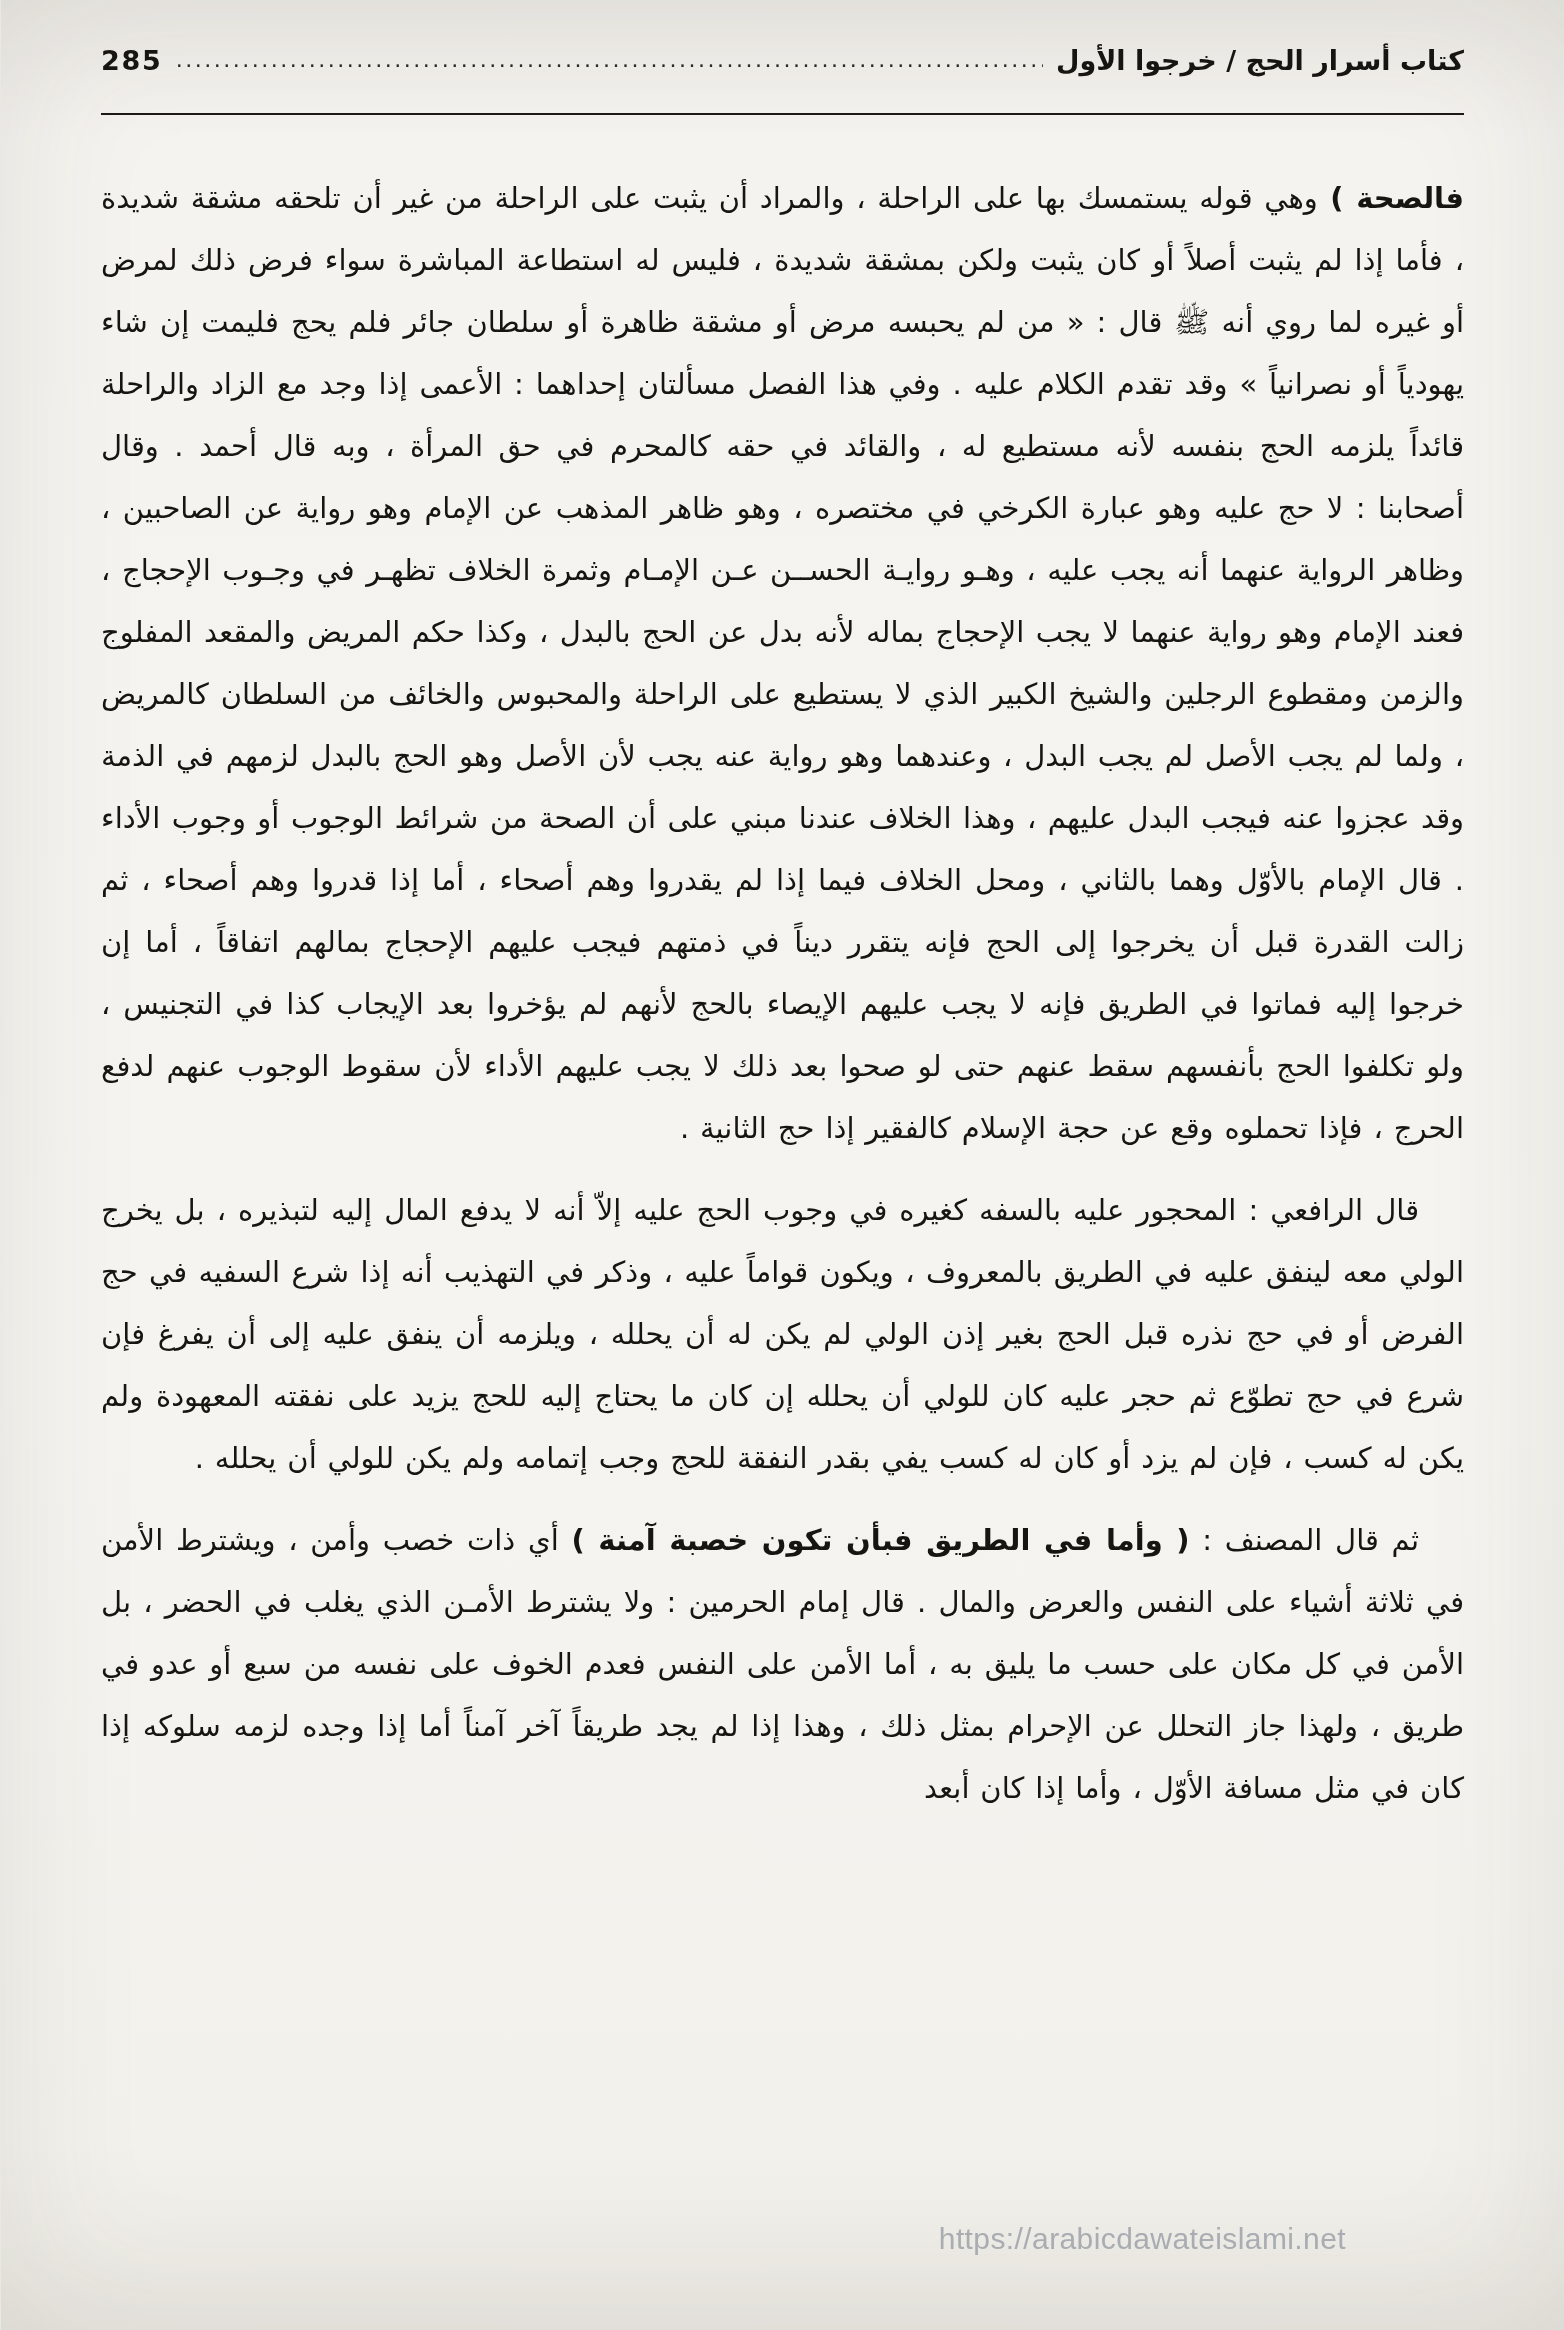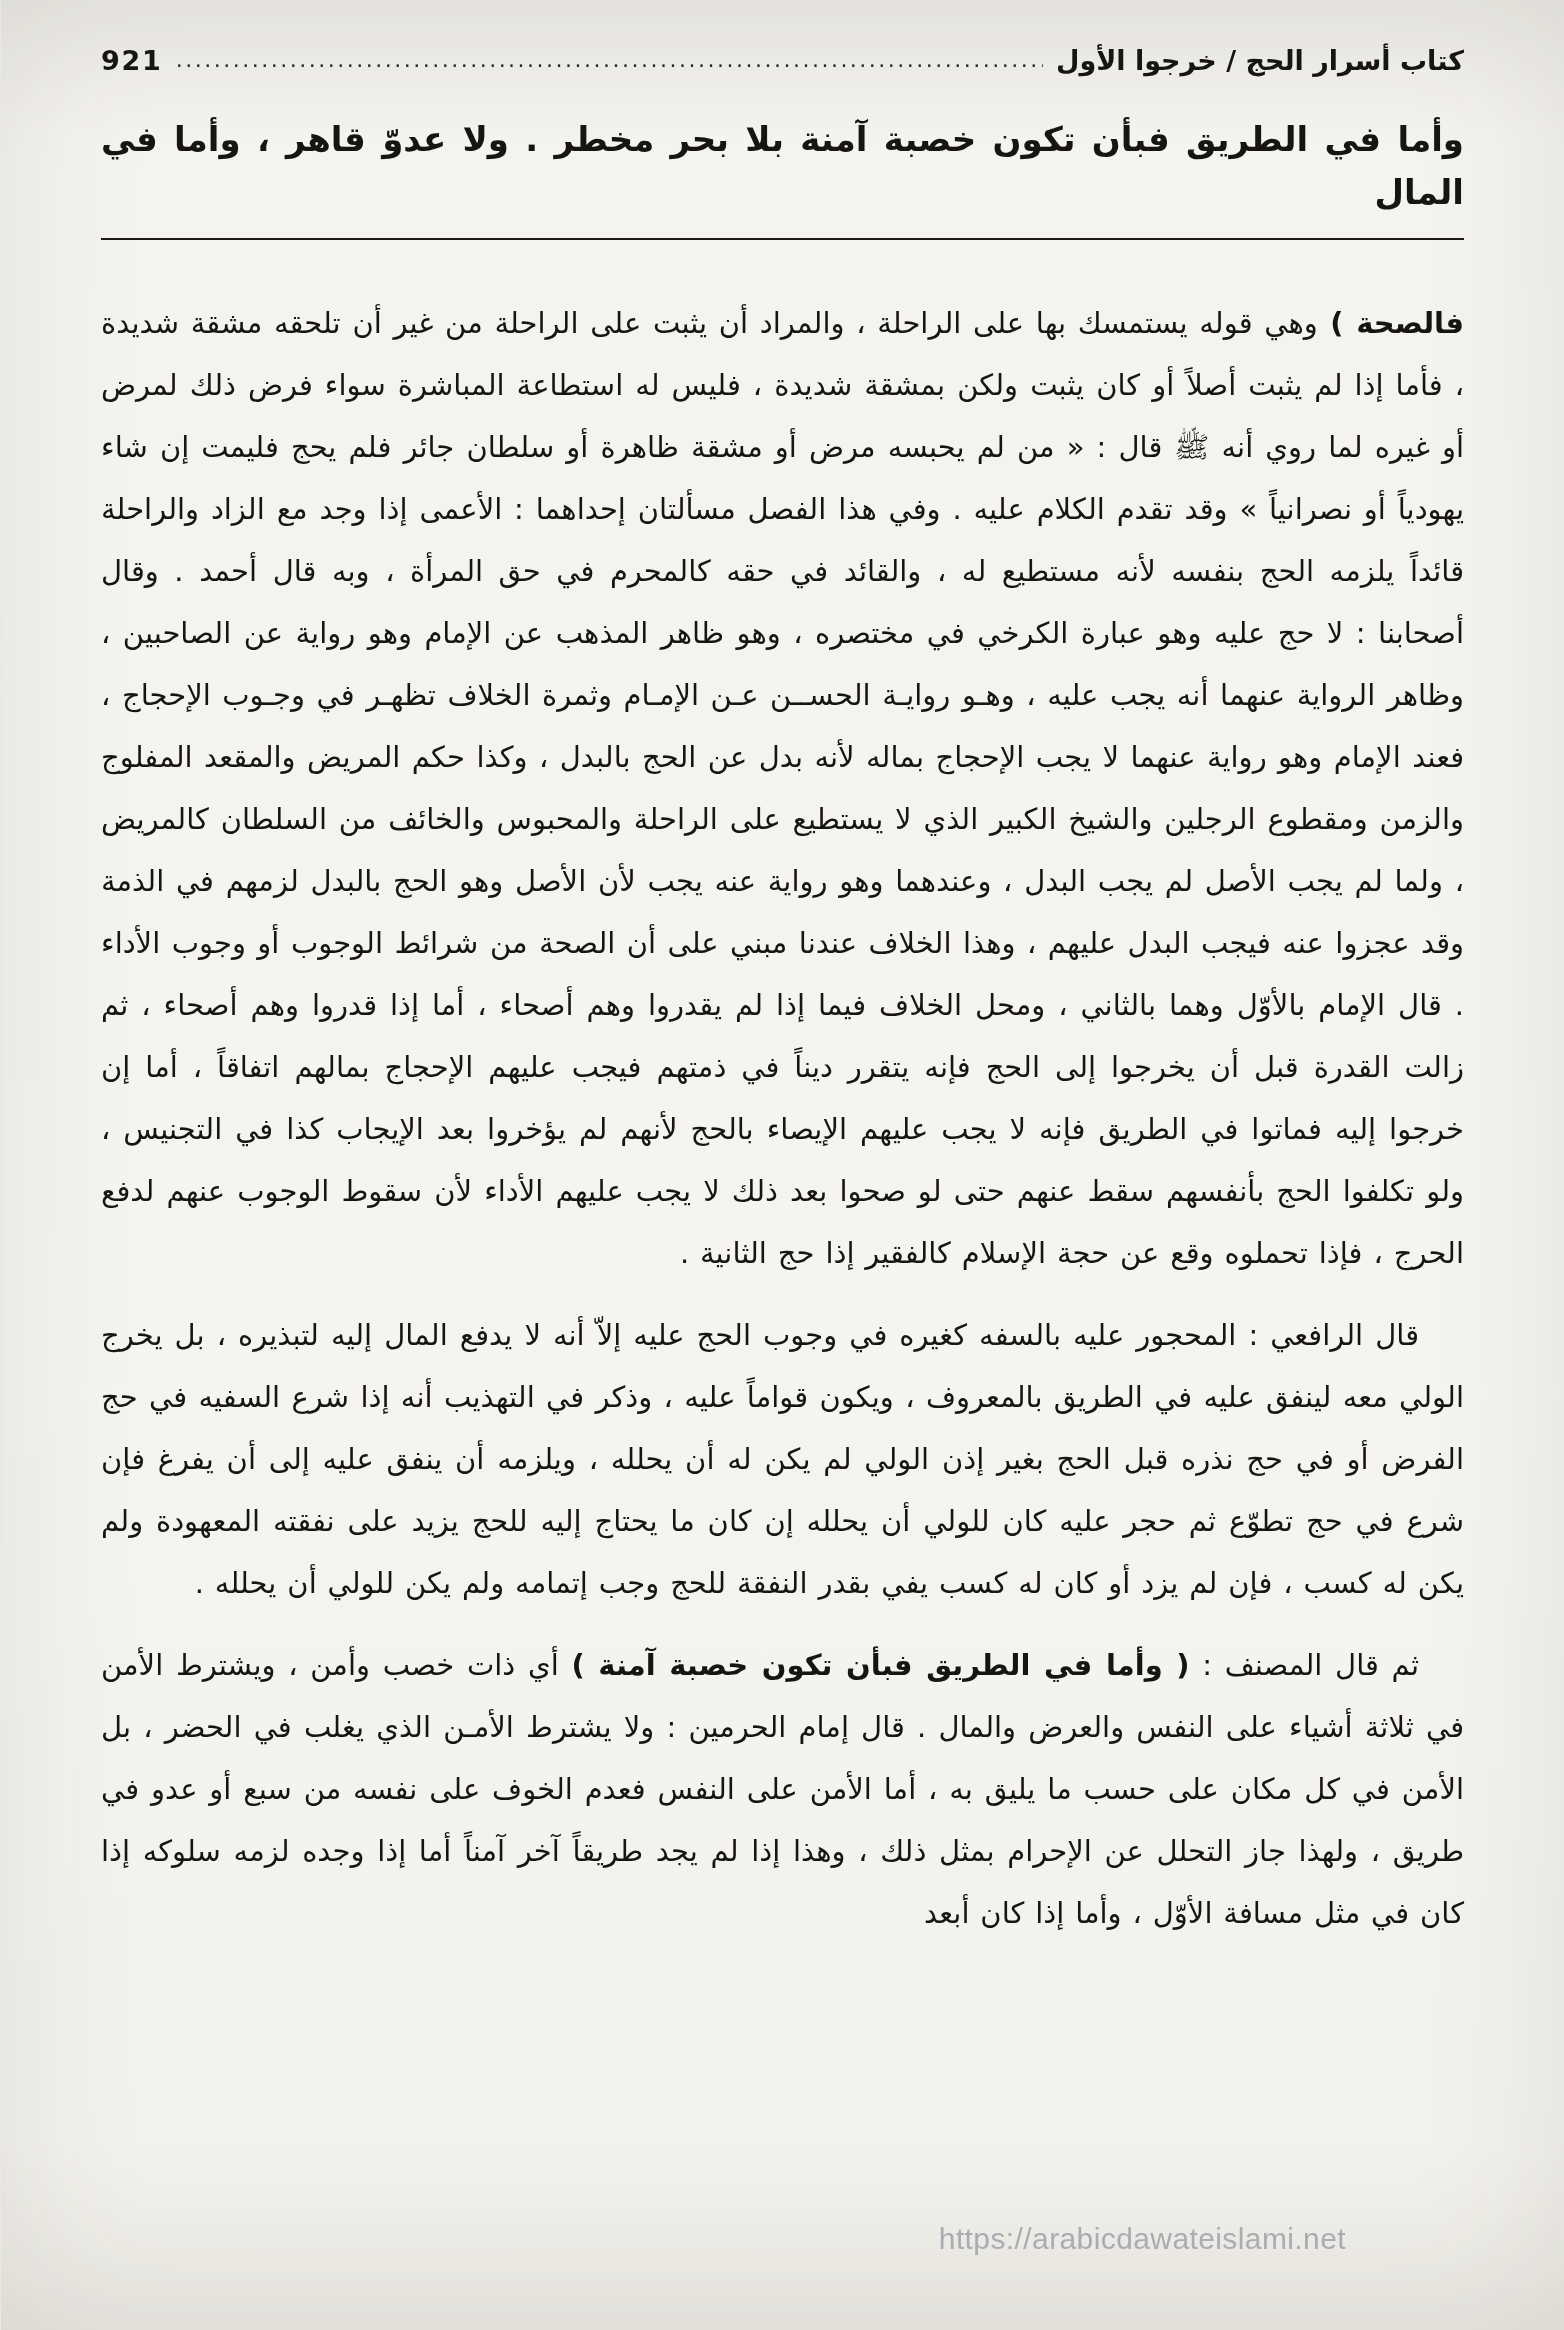--- a/index.html
+++ b/index.html
@@ -91,24 +91,23 @@
   }
 </style>
 </head>
 <body>
 
 <div class="page">
 
   <div class="header">
     <span class="header-title">كتاب أسرار الحج / خرجوا الأول</span>
     <span class="leader">..........................................................................................................................................</span>
-    <span class="page-num">921</span>
+    <span class="page-num">285</span>
   </div>
 
-  <div class="matn">وأما في الطريق فبأن تكون خصبة آمنة بلا بحر مخطر . ولا عدوّ قاهر ، وأما في المال</div>
 
   <div class="rule"></div>
 
   <div class="commentary">
       <p class="para"><span class="bold">فالصحة ) </span><span>وهي قوله يستمسك بها على الراحلة ، والمراد أن يثبت على الراحلة من غير أن تلحقه مشقة شديدة ، فأما إذا لم يثبت أصلاً أو كان يثبت ولكن بمشقة شديدة ، فليس له استطاعة المباشرة سواء فرض ذلك لمرض أو غيره لما روي أنه ﷺ قال : « من لم يحبسه مرض أو مشقة ظاهرة أو سلطان جائر فلم يحج فليمت إن شاء يهودياً أو نصرانياً » وقد تقدم الكلام عليه . وفي هذا الفصل مسألتان إحداهما : الأعمى إذا وجد مع الزاد والراحلة قائداً يلزمه الحج بنفسه لأنه مستطيع له ، والقائد في حقه كالمحرم في حق المرأة ، وبه قال أحمد . وقال أصحابنا : لا حج عليه وهو عبارة الكرخي في مختصره ، وهو ظاهر المذهب عن الإمام وهو رواية عن الصاحبين ، وظاهر الرواية عنهما أنه يجب عليه ، وهـو روايـة الحســن عـن الإمـام وثمرة الخلاف تظهـر في وجـوب الإحجاج ، فعند الإمام وهو رواية عنهما لا يجب الإحجاج بماله لأنه بدل عن الحج بالبدل ، وكذا حكم المريض والمقعد المفلوج والزمن ومقطوع الرجلين والشيخ الكبير الذي لا يستطيع على الراحلة والمحبوس والخائف من السلطان كالمريض ، ولما لم يجب الأصل لم يجب البدل ، وعندهما وهو رواية عنه يجب لأن الأصل وهو الحج بالبدل لزمهم في الذمة وقد عجزوا عنه فيجب البدل عليهم ، وهذا الخلاف عندنا مبني على أن الصحة من شرائط الوجوب أو وجوب الأداء . قال الإمام بالأوّل وهما بالثاني ، ومحل الخلاف فيما إذا لم يقدروا وهم أصحاء ، أما إذا قدروا وهم أصحاء ، ثم زالت القدرة قبل أن يخرجوا إلى الحج فإنه يتقرر ديناً في ذمتهم فيجب عليهم الإحجاج بمالهم اتفاقاً ، أما إن خرجوا إليه فماتوا في الطريق فإنه لا يجب عليهم الإيصاء بالحج لأنهم لم يؤخروا بعد الإيجاب كذا في التجنيس ، ولو تكلفوا الحج بأنفسهم سقط عنهم حتى لو صحوا بعد ذلك لا يجب عليهم الأداء لأن سقوط الوجوب عنهم لدفع الحرج ، فإذا تحملوه وقع عن حجة الإسلام كالفقير إذا حج الثانية .</span></p>
       <p class="para indent"><span>قال الرافعي : المحجور عليه بالسفه كغيره في وجوب الحج عليه إلاّ أنه لا يدفع المال إليه لتبذيره ، بل يخرج الولي معه لينفق عليه في الطريق بالمعروف ، ويكون قواماً عليه ، وذكر في التهذيب أنه إذا شرع السفيه في حج الفرض أو في حج نذره قبل الحج بغير إذن الولي لم يكن له أن يحلله ، ويلزمه أن ينفق عليه إلى أن يفرغ فإن شرع في حج تطوّع ثم حجر عليه كان للولي أن يحلله إن كان ما يحتاج إليه للحج يزيد على نفقته المعهودة ولم يكن له كسب ، فإن لم يزد أو كان له كسب يفي بقدر النفقة للحج وجب إتمامه ولم يكن للولي أن يحلله .</span></p>
       <p class="para indent"><span>ثم قال المصنف : </span><span class="bold">( وأما في الطريق فبأن تكون خصبة آمنة )</span><span> أي ذات خصب وأمن ، ويشترط الأمن في ثلاثة أشياء على النفس والعرض والمال . قال إمام الحرمين : ولا يشترط الأمـن الذي يغلب في الحضر ، بل الأمن في كل مكان على حسب ما يليق به ، أما الأمن على النفس فعدم الخوف على نفسه من سبع أو عدو في طريق ، ولهذا جاز التحلل عن الإحرام بمثل ذلك ، وهذا إذا لم يجد طريقاً آخر آمناً أما إذا وجده لزمه سلوكه إذا كان في مثل مسافة الأوّل ، وأما إذا كان أبعد</span></p>
     </div>
 
   <div class="watermark">https://arabicdawateislami.net</div>

